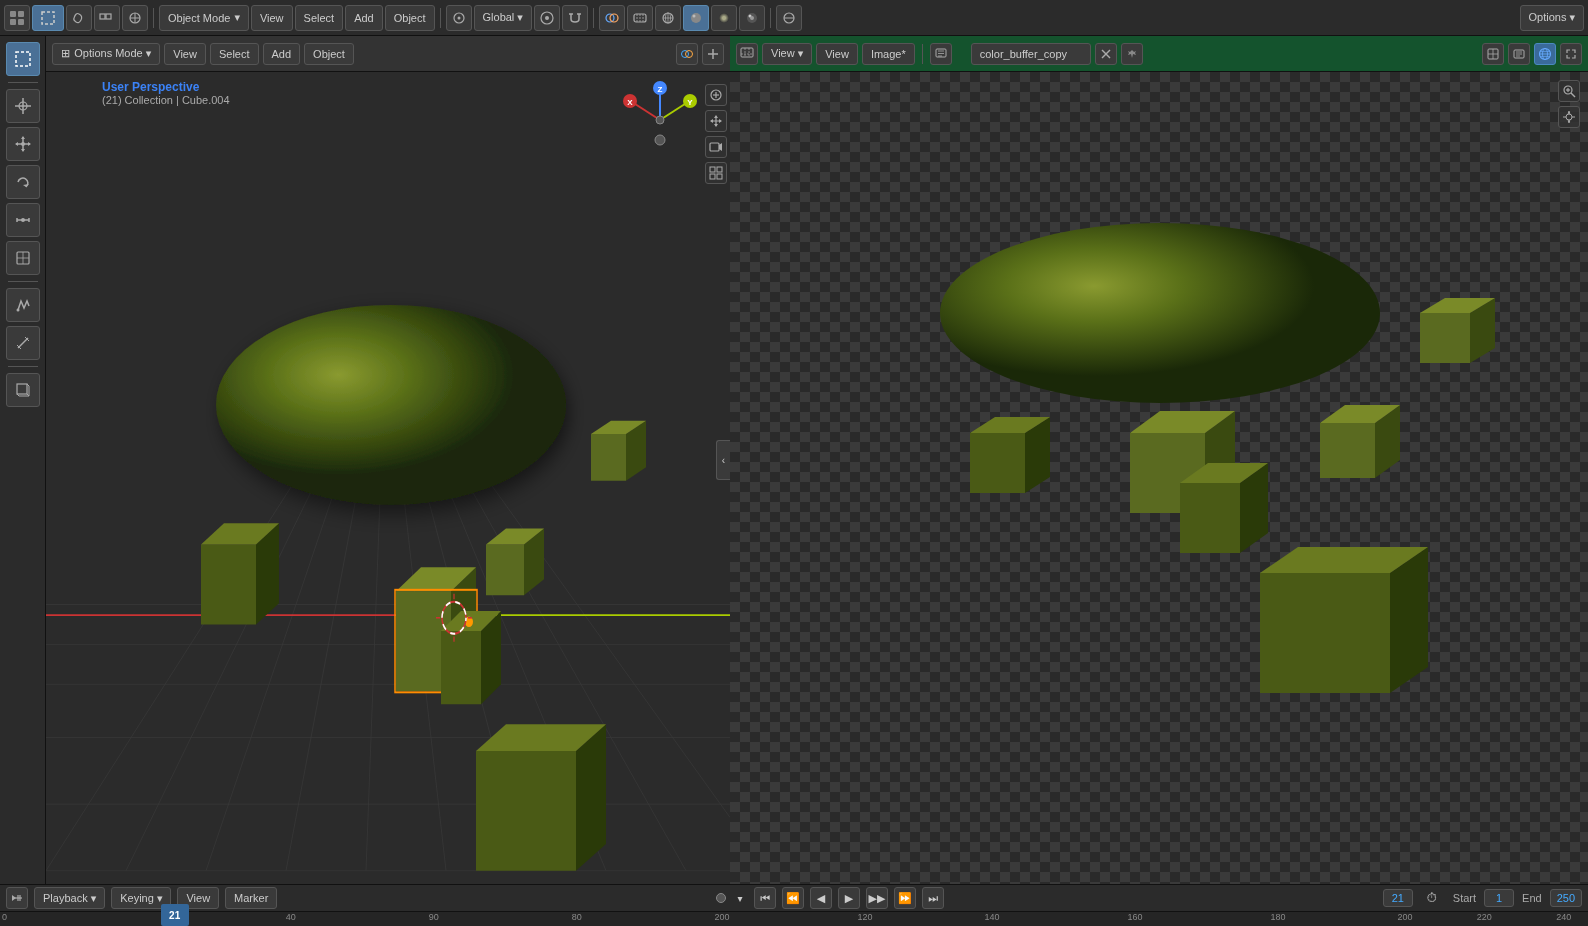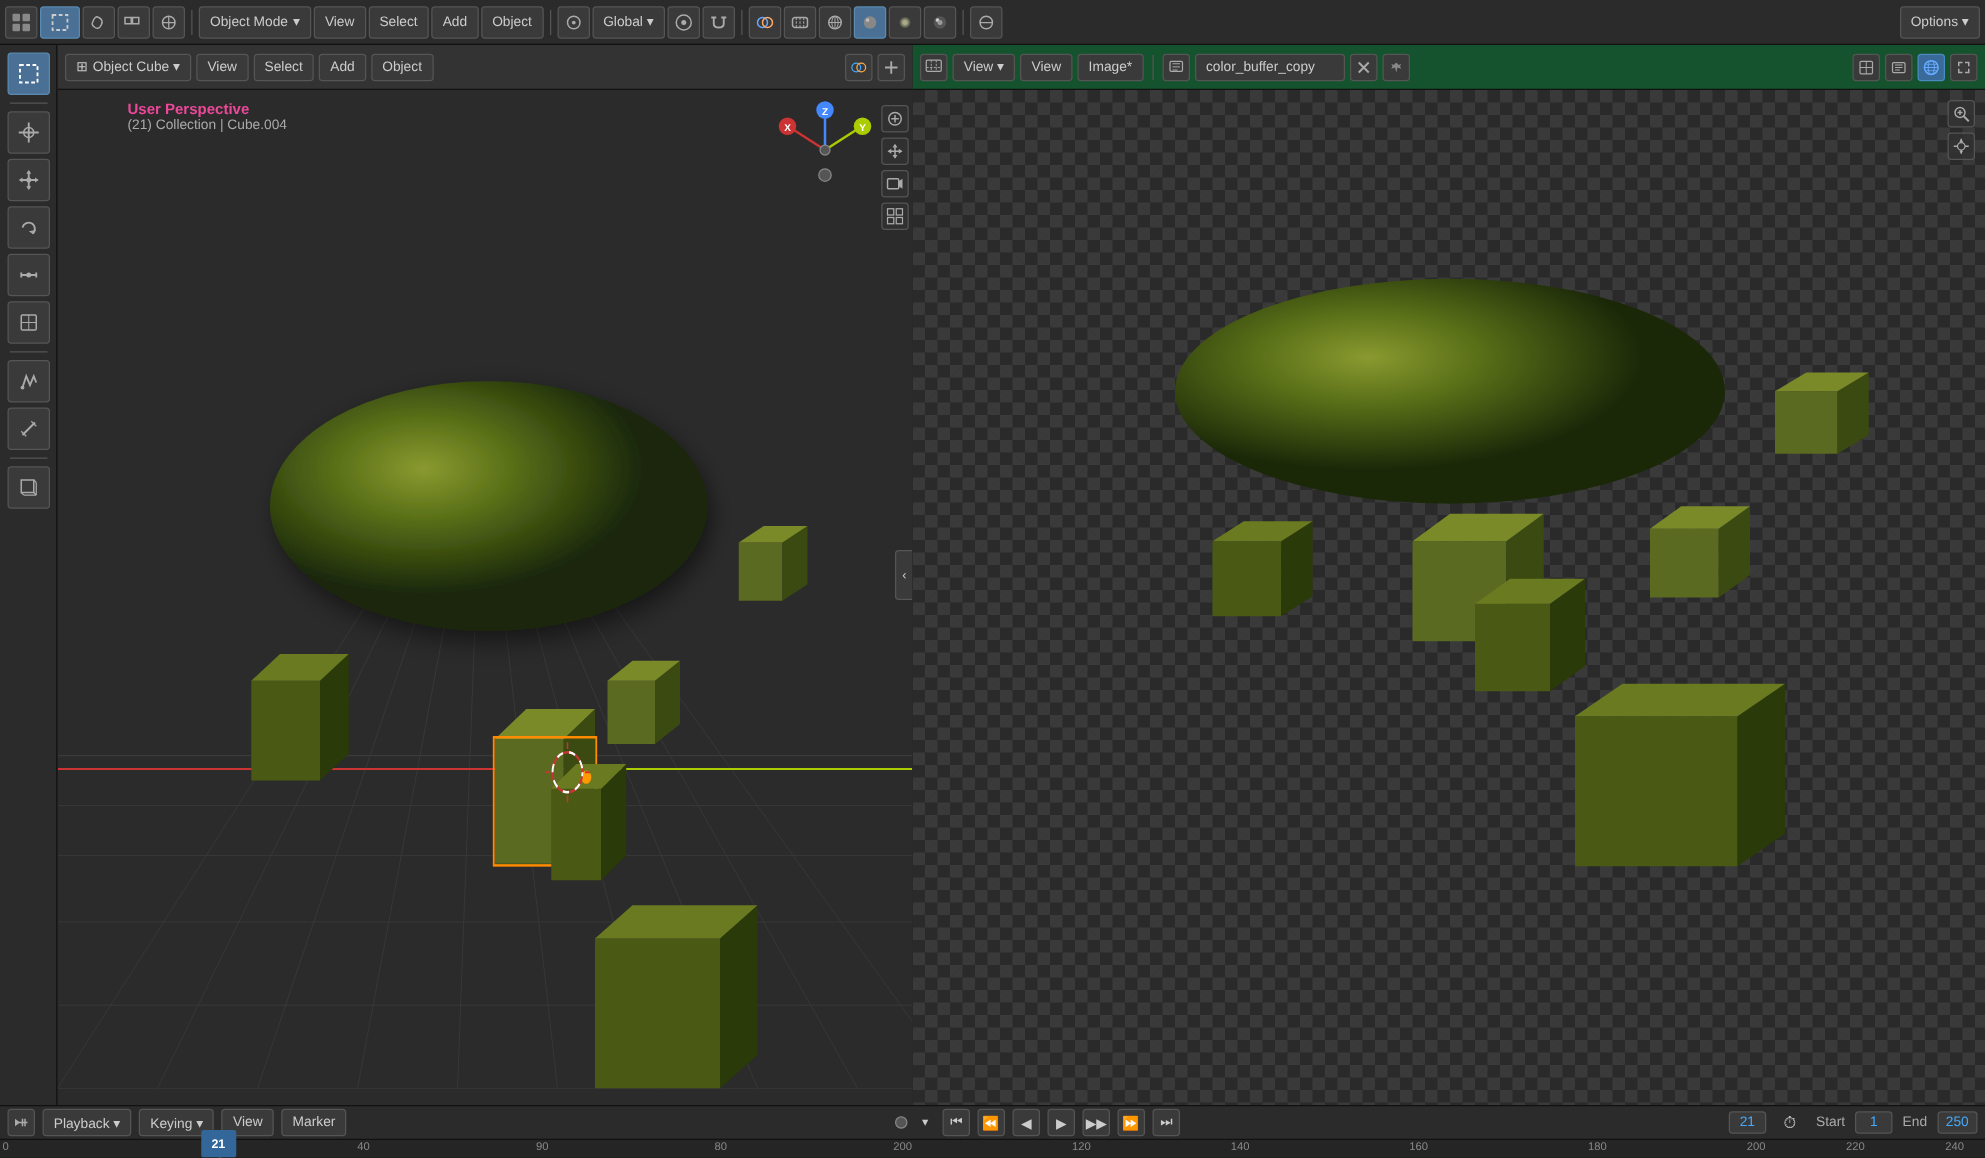--- a/index.html
+++ b/index.html
@@ -574,21 +574,21 @@
         <line x1="15" y1="5" x2="15" y2="15" stroke="#aaa" stroke-width="1"></line>
       </svg>
     </div>
   </div>
 
   <div id="viewport-3d">
 
     <div id="viewport-header">
       <div class="toolbar-btn" style="font-size:11px;height:22px;">
         <span>⊞</span>
-        <span>Object Cube ▾</span>
+        <span>Options Mode ▾</span>
       </div>
       <div class="toolbar-btn" style="font-size:11px;height:22px;">
         <span>View</span>
       </div>
       <div class="toolbar-btn" style="font-size:11px;height:22px;">
         <span>Select</span>
       </div>
       <div class="toolbar-btn" style="font-size:11px;height:22px;">
         <span>Add</span>
       </div>
@@ -605,21 +605,21 @@
       </div>
       <div class="toolbar-icon-btn" style="height:22px;width:22px;">
         <svg width="14" height="14" viewBox="0 0 14 14">
           <line x1="7" y1="2" x2="7" y2="12" stroke="#aaa" stroke-width="1.5"></line>
           <line x1="2" y1="7" x2="12" y2="7" stroke="#aaa" stroke-width="1.5"></line>
         </svg>
       </div>
     </div>
 
     <div id="perspective-info">
-      <div style="font-weight:bold;font-size:12px;color:#ec4899;">User Perspective</div>
+      <div style="font-weight:bold;font-size:12px;color:#3b82f6;">User Perspective</div>
       <div style="font-size:11px;color:#aaa;">(21) Collection | Cube.004</div>
     </div>
 
     <div id="scene-container">
       <svg class="grid-svg" viewBox="0 0 684 610" preserveAspectRatio="none">
 
         <defs>
           <pattern id="grid" width="50" height="50" patternUnits="userSpaceOnUse" patternTransform="skewX(-20) scaleY(0.5) translate(100,200)">
             <path d="M 50 0 L 0 0 0 50" fill="none" stroke="#3a3a3a" stroke-width="0.8"></path>
           </pattern>
@@ -801,21 +801,21 @@
     <div class="toolbar-sep"></div>
 
     <div class="toolbar-icon-btn" style="height:22px;width:22px;">
       <svg width="12" height="12" viewBox="0 0 12 12">
         <rect x="1" y="1" width="10" height="8" rx="1" fill="none" stroke="#aaa" stroke-width="1"></rect>
         <line x1="3" y1="3" x2="9" y2="3" stroke="#aaa" stroke-width="0.8"></line>
         <line x1="3" y1="5.5" x2="9" y2="5.5" stroke="#aaa" stroke-width="0.8"></line>
         <line x1="3" y1="8" x2="7" y2="8" stroke="#aaa" stroke-width="0.8"></line>
       </svg>
     </div>
-    <div class="toolbar-btn" style="font-size:11px;height:22px;min-width:120px;">
+    <div class="toolbar-btn" style="font-size:11px;height:22px;min-width:120px;margin-left:15px;">
       <span>color_buffer_copy</span>
     </div>
     <div class="toolbar-icon-btn" style="height:22px;width:22px;">
       <svg width="12" height="12" viewBox="0 0 12 12">
         <line x1="2" y1="2" x2="10" y2="10" stroke="#aaa" stroke-width="1.5"></line>
         <line x1="10" y1="2" x2="2" y2="10" stroke="#aaa" stroke-width="1.5"></line>
       </svg>
     </div>
     <div class="toolbar-icon-btn" style="height:22px;width:22px;">
       <svg width="12" height="12" viewBox="0 0 12 12">

